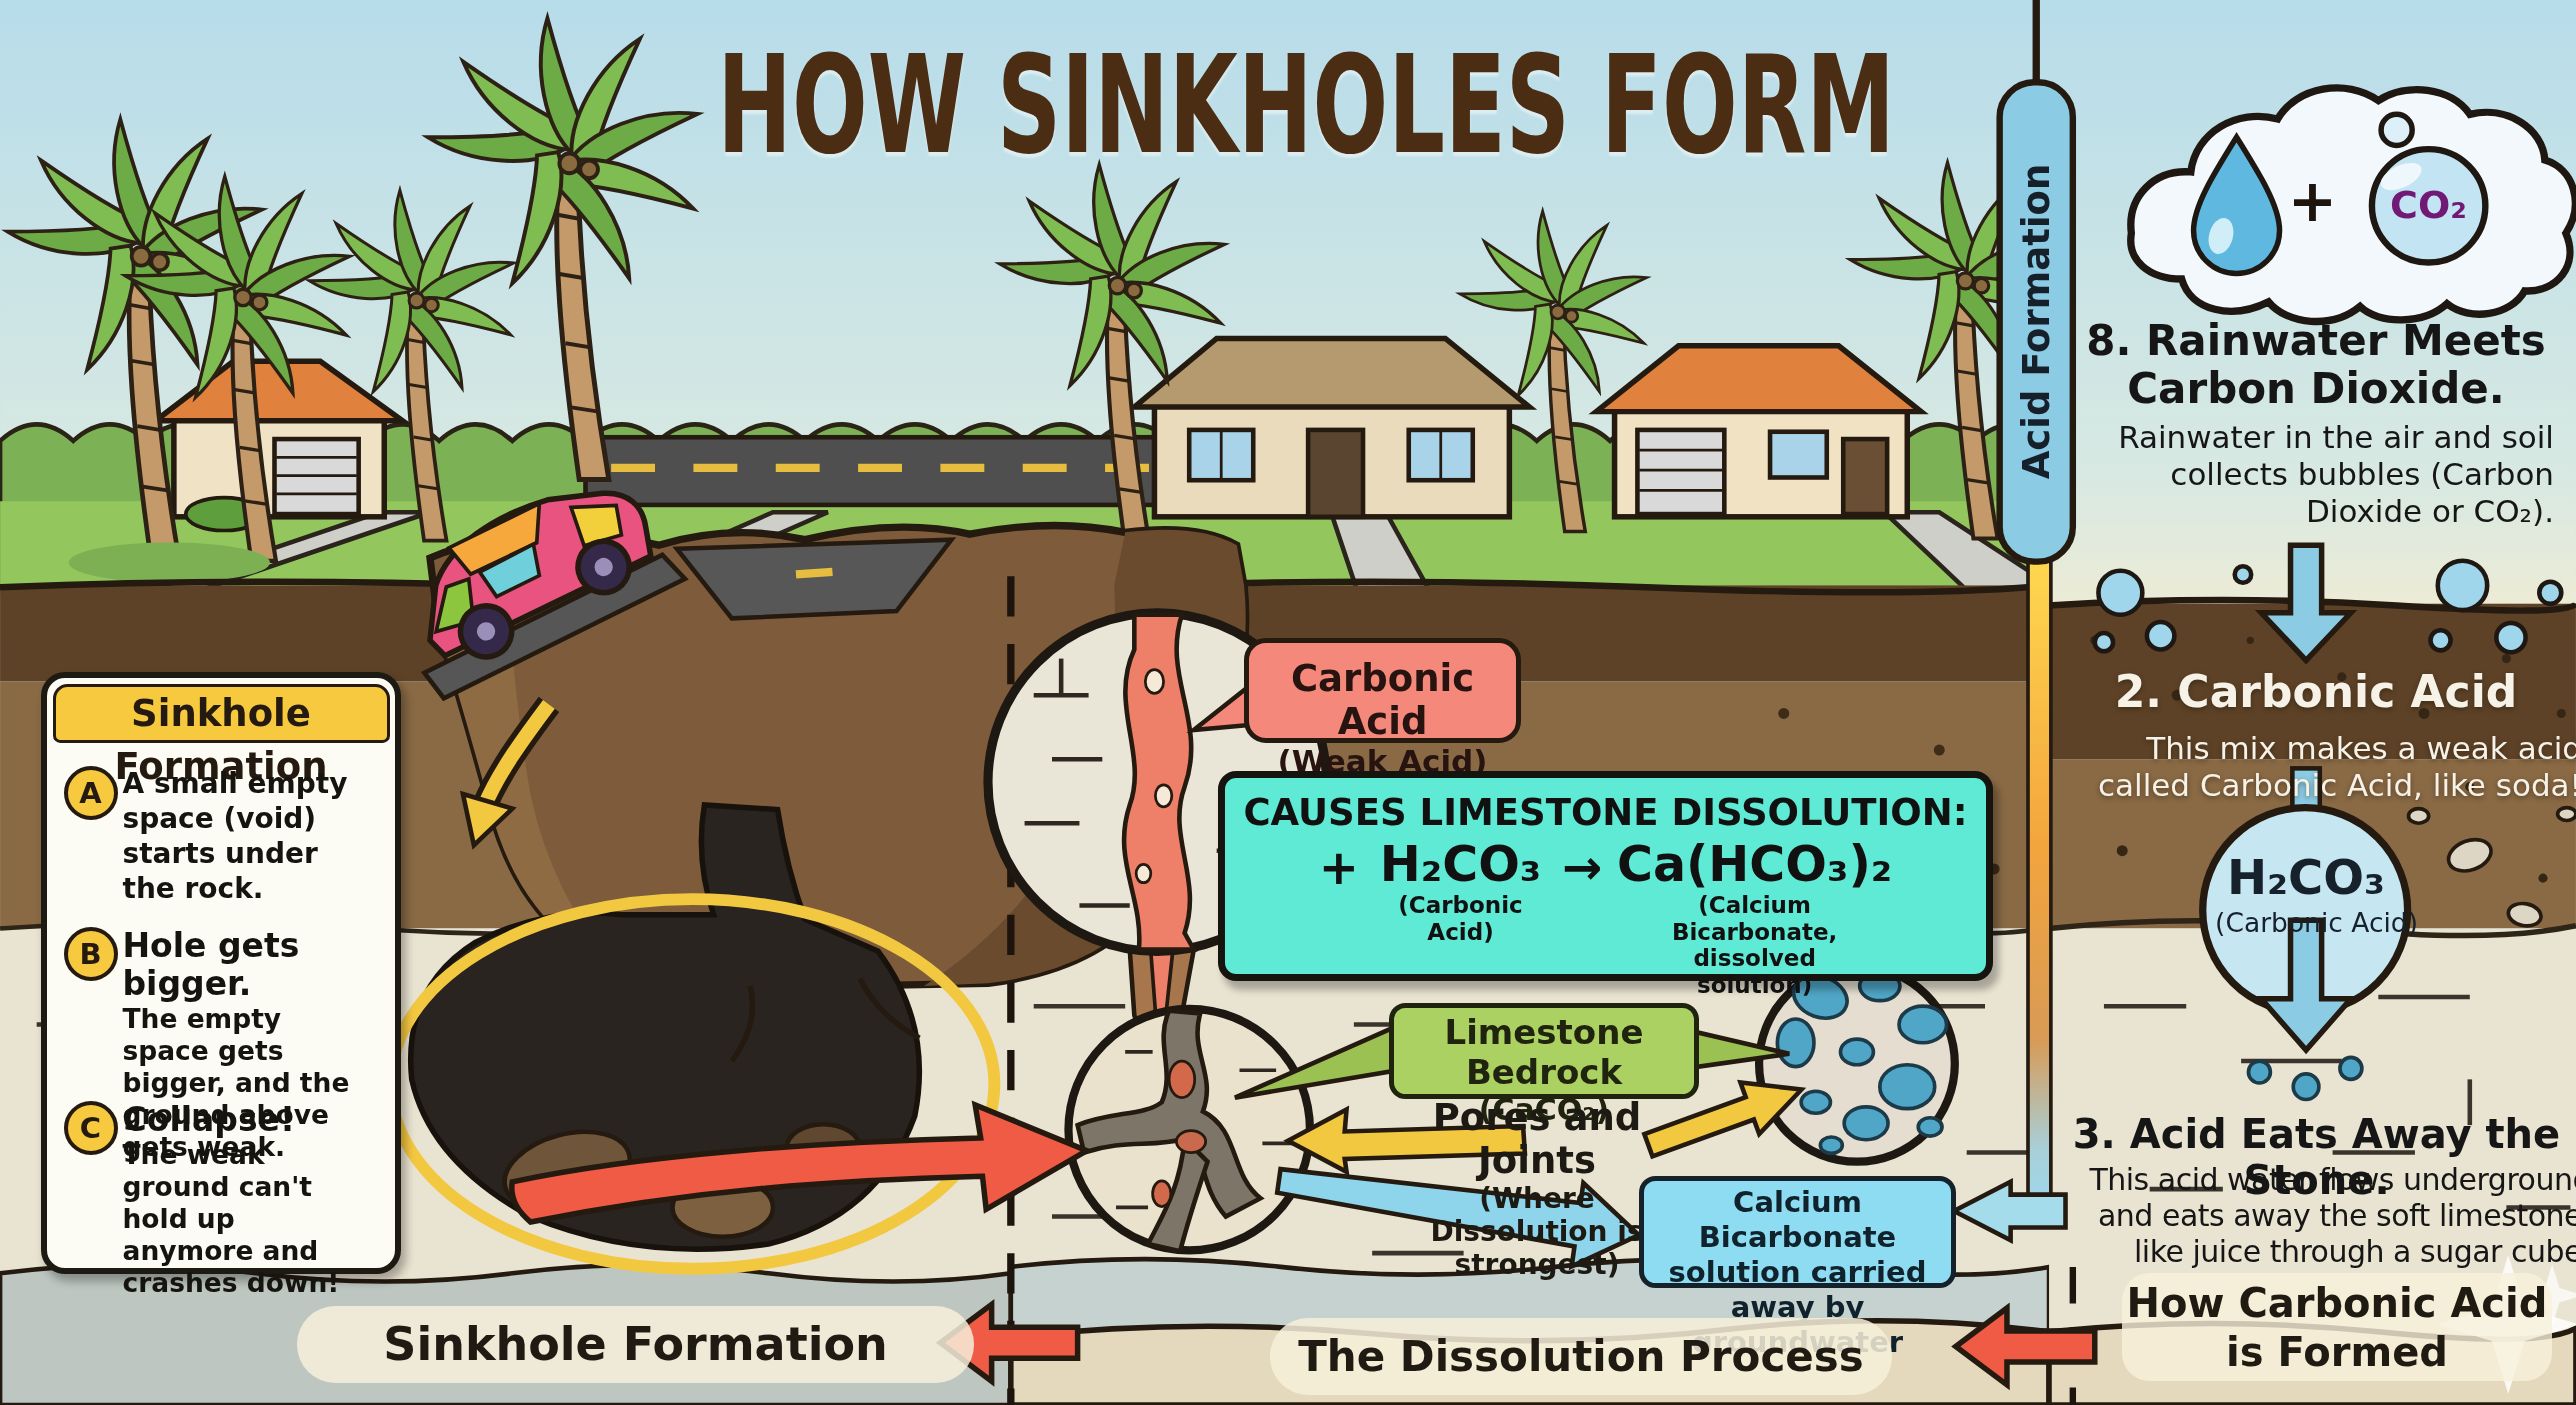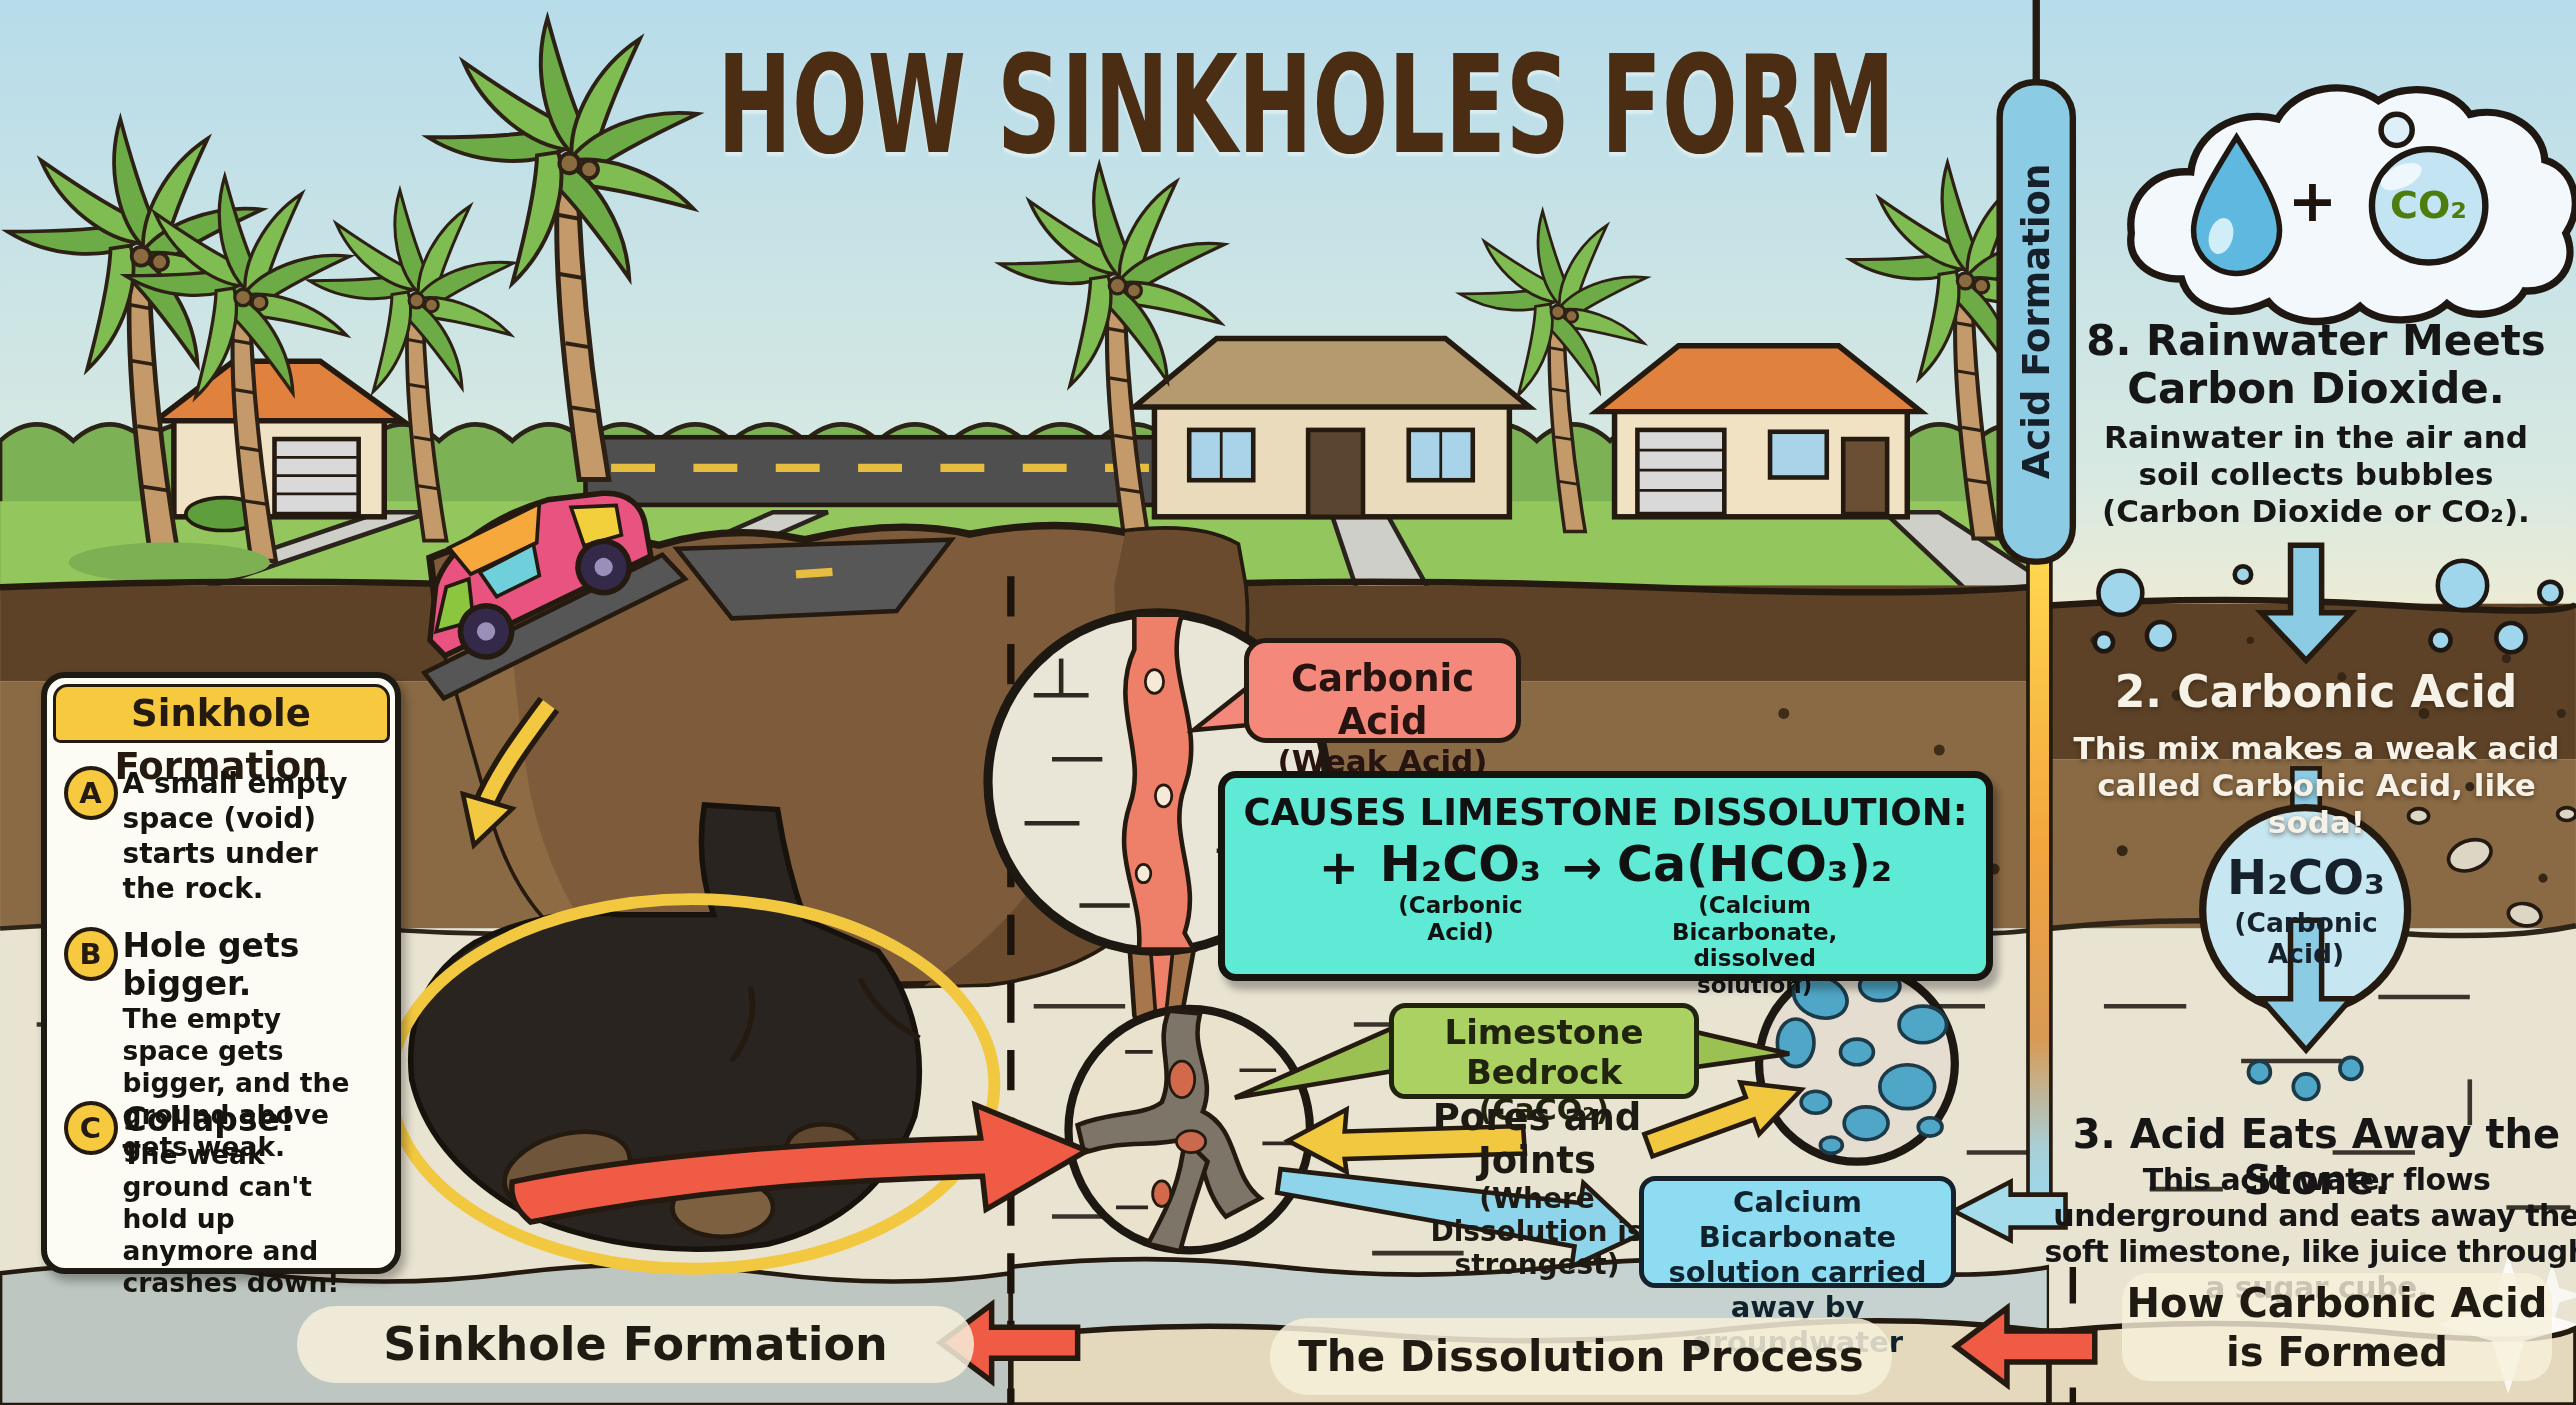--- a/index.html
+++ b/index.html
@@ -39,21 +39,21 @@
   .greenbox .l2{font-size:30px;font-weight:800;color:#20240f;}
   .bluebox{position:absolute;left:1639px;top:1176px;width:317px;height:112px;background:#8edcf2;
           border:5.5px solid #15212b;border-radius:16.5px;text-align:center;font-size:29px;
           font-weight:800;color:#10222c;line-height:35px;padding-top:3.7px;box-sizing:border-box;}
   .pill{position:absolute;background:rgba(247,240,219,.85);border-radius:38px;text-align:center;
         font-weight:800;color:#1f1b12;}
   .barlabel{position:absolute;left:2000px;top:82px;width:73px;height:479px;display:flex;
         align-items:center;justify-content:center;}
   .barlabel span{transform:rotate(-90deg);white-space:nowrap;font-size:37px;font-weight:800;color:#15202a;}
   .rp{position:absolute;text-align:center;font-weight:800;color:#161616;}
-  .rp.body{font-weight:700;}
+  .rp.body{font-weight:400;text-align:right;}
   .white{color:#f6f2e7;text-shadow:0 1.8px 5.5px rgba(40,25,10,.55);}
 </style>
 </head>
 <body>
 
 <div class="stage">
 
 <svg width="2576" height="1405" viewBox="0 0 2816 1536">
   <defs>
     <linearGradient id="sky" x1="0" y1="0" x2="0" y2="1">
@@ -423,21 +423,21 @@
   <div style="font-size:28px;font-weight:700;line-height:33px;width:284px;margin:0 auto;">(Where Dissolution is strongest)</div>
 </div>
 
 <div class="bluebox">Calcium Bicarbonate solution carried away by groundwater</div>
 
 <div class="barlabel">
   <span>Acid Formation</span>
 </div>
 
 <div class="t" style="left:2285px;top:166px;width:55px;text-align:center;font-size:59px;font-weight:800;color:#1d150d;">+</div>
-<div class="t" style="left:2372px;top:183px;width:113px;text-align:center;font-size:38px;font-weight:800;color:#4d7c0f;">CO₂</div>
+<div class="t" style="left:2372px;top:183px;width:113px;text-align:center;font-size:38px;font-weight:800;color:#701a75;">CO₂</div>
 
 <div class="rp" style="left:2069px;top:317px;width:494px;font-size:42px;line-height:48px;">8. Rainwater Meets Carbon Dioxide.</div>
 <div class="rp body" style="left:2078px;top:419px;width:476px;font-size:31px;line-height:37px;">Rainwater in the air and soil collects bubbles (Carbon Dioxide or CO₂).</div>
 <div class="rp white" style="left:2069px;top:666px;width:494px;font-size:44px;">2. Carbonic Acid</div>
 <div class="rp body white" style="left:2051px;top:730px;width:531px;font-size:31px;line-height:37px;">This mix makes a weak acid called Carbonic Acid, like soda!</div>
 <div class="rp" style="left:2194px;top:849px;width:224px;font-size:48px;color:#16212b;">H₂CO₃</div>
 <div class="rp body" style="left:2194px;top:907px;width:224px;font-size:26.5px;color:#16212b;">(Carbonic Acid)</div>
 <div class="rp" style="left:2051px;top:1111px;width:531px;font-size:40px;">3. Acid Eats Away the Stone.</div>
 <div class="rp body" style="left:2042px;top:1162px;width:549px;font-size:30px;line-height:36px;letter-spacing:-0.5px;">This acid water flows underground and eats away the soft limestone, like juice through a sugar cube.</div>
 

